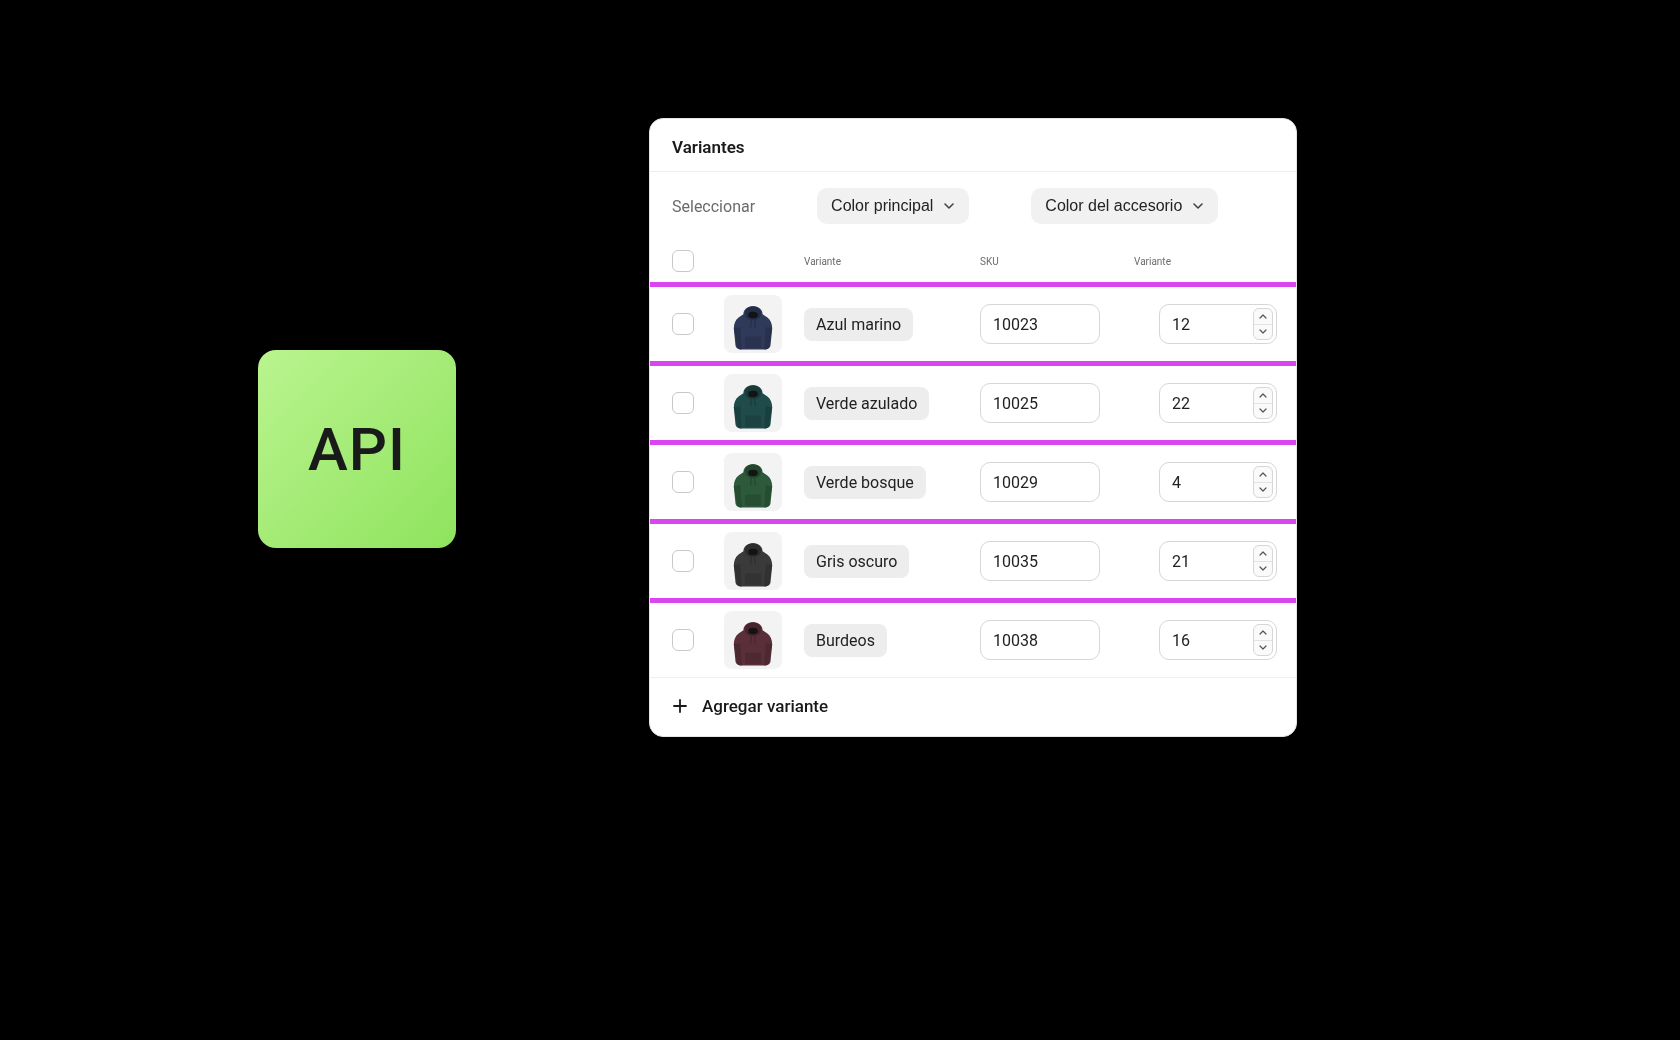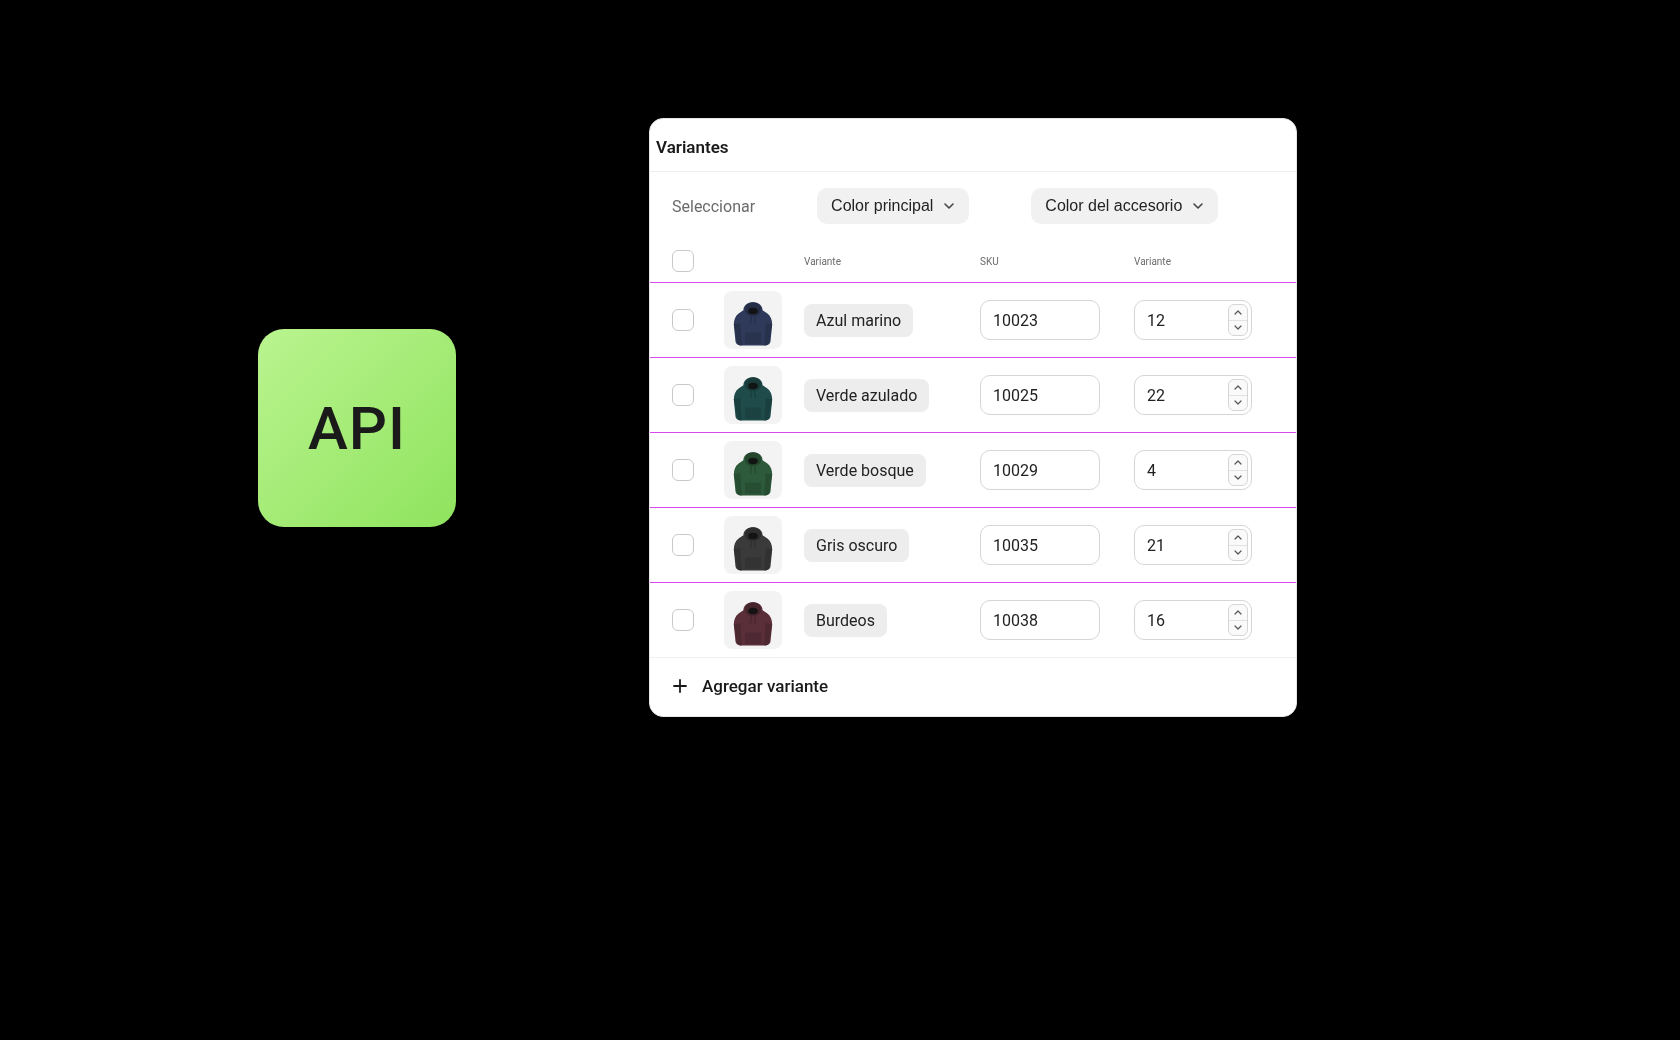--- a/index.html
+++ b/index.html
@@ -11,24 +11,24 @@
     font-size: 16px;
     color: #1a1a1a;
     overflow: hidden;
     position: relative;
   }
 
   
   .api-badge {
     position: absolute;
     left: 258px;
-    top: 329px;
+    top: 350px;
     width: 198px;
     height: 198px;
-    border-radius: 26px;
+    border-radius: 18px;
     background: linear-gradient(135deg, #baf48f 0%, #8fe35e 100%);
     display: flex;
     align-items: center;
     justify-content: center;
   }
   .api-badge .api-text {
     font-size: 60px;
     font-weight: 500;
     color: #1a1a1a;
     letter-spacing: 1px;
@@ -41,21 +41,21 @@
     top: 118px;
     width: 648px;
     background: #fff;
     border-radius: 14px;
     box-shadow: 0 10px 40px rgba(0,0,0,0.35);
     overflow: hidden;
     border: 1px solid #e5e5e5;
   }
 
   .card-header {
-    padding: 18px 22px 14px 6px;
+    padding: 18px 22px 14px 22px;
     font-size: 17px;
     font-weight: 600;
     border-bottom: 1px solid #eee;
   }
 
   .filter-row {
     display: flex;
     align-items: center;
     gap: 14px;
     padding: 16px 22px;
@@ -92,21 +92,21 @@
     padding: 10px 22px 10px 22px;
     color: #6b6b6b;
     font-size: 10px;
   }
   .t-head .hdr-variant { grid-column: 3; }
   .t-head .hdr-sku     { grid-column: 4; }
   .t-head .hdr-qty     { grid-column: 5; }
 
   .t-body .t-row {
     padding: 8px 22px;
-    border-top: 1px solid #d946ef;
+    border-top: 5px solid #d946ef;
   }
   .checkbox {
     width: 22px; height: 22px;
     border: 1.5px solid #c9c9c9;
     border-radius: 6px;
     background: #fff;
     cursor: pointer;
     justify-self: start;
   }
 
@@ -140,20 +140,21 @@
     color: #222;
     display: flex;
     align-items: center;
     width: 120px;
   }
   .qty-wrap {
     position: relative;
     display: flex;
     align-items: center;
     width: 118px;
+    margin-left: 25px;
   }
   .qty-wrap .input-box {
     width: 100%;
     padding-right: 28px;
   }
   .stepper {
     position: absolute;
     right: 4px;
     top: 4px;
     bottom: 4px;

